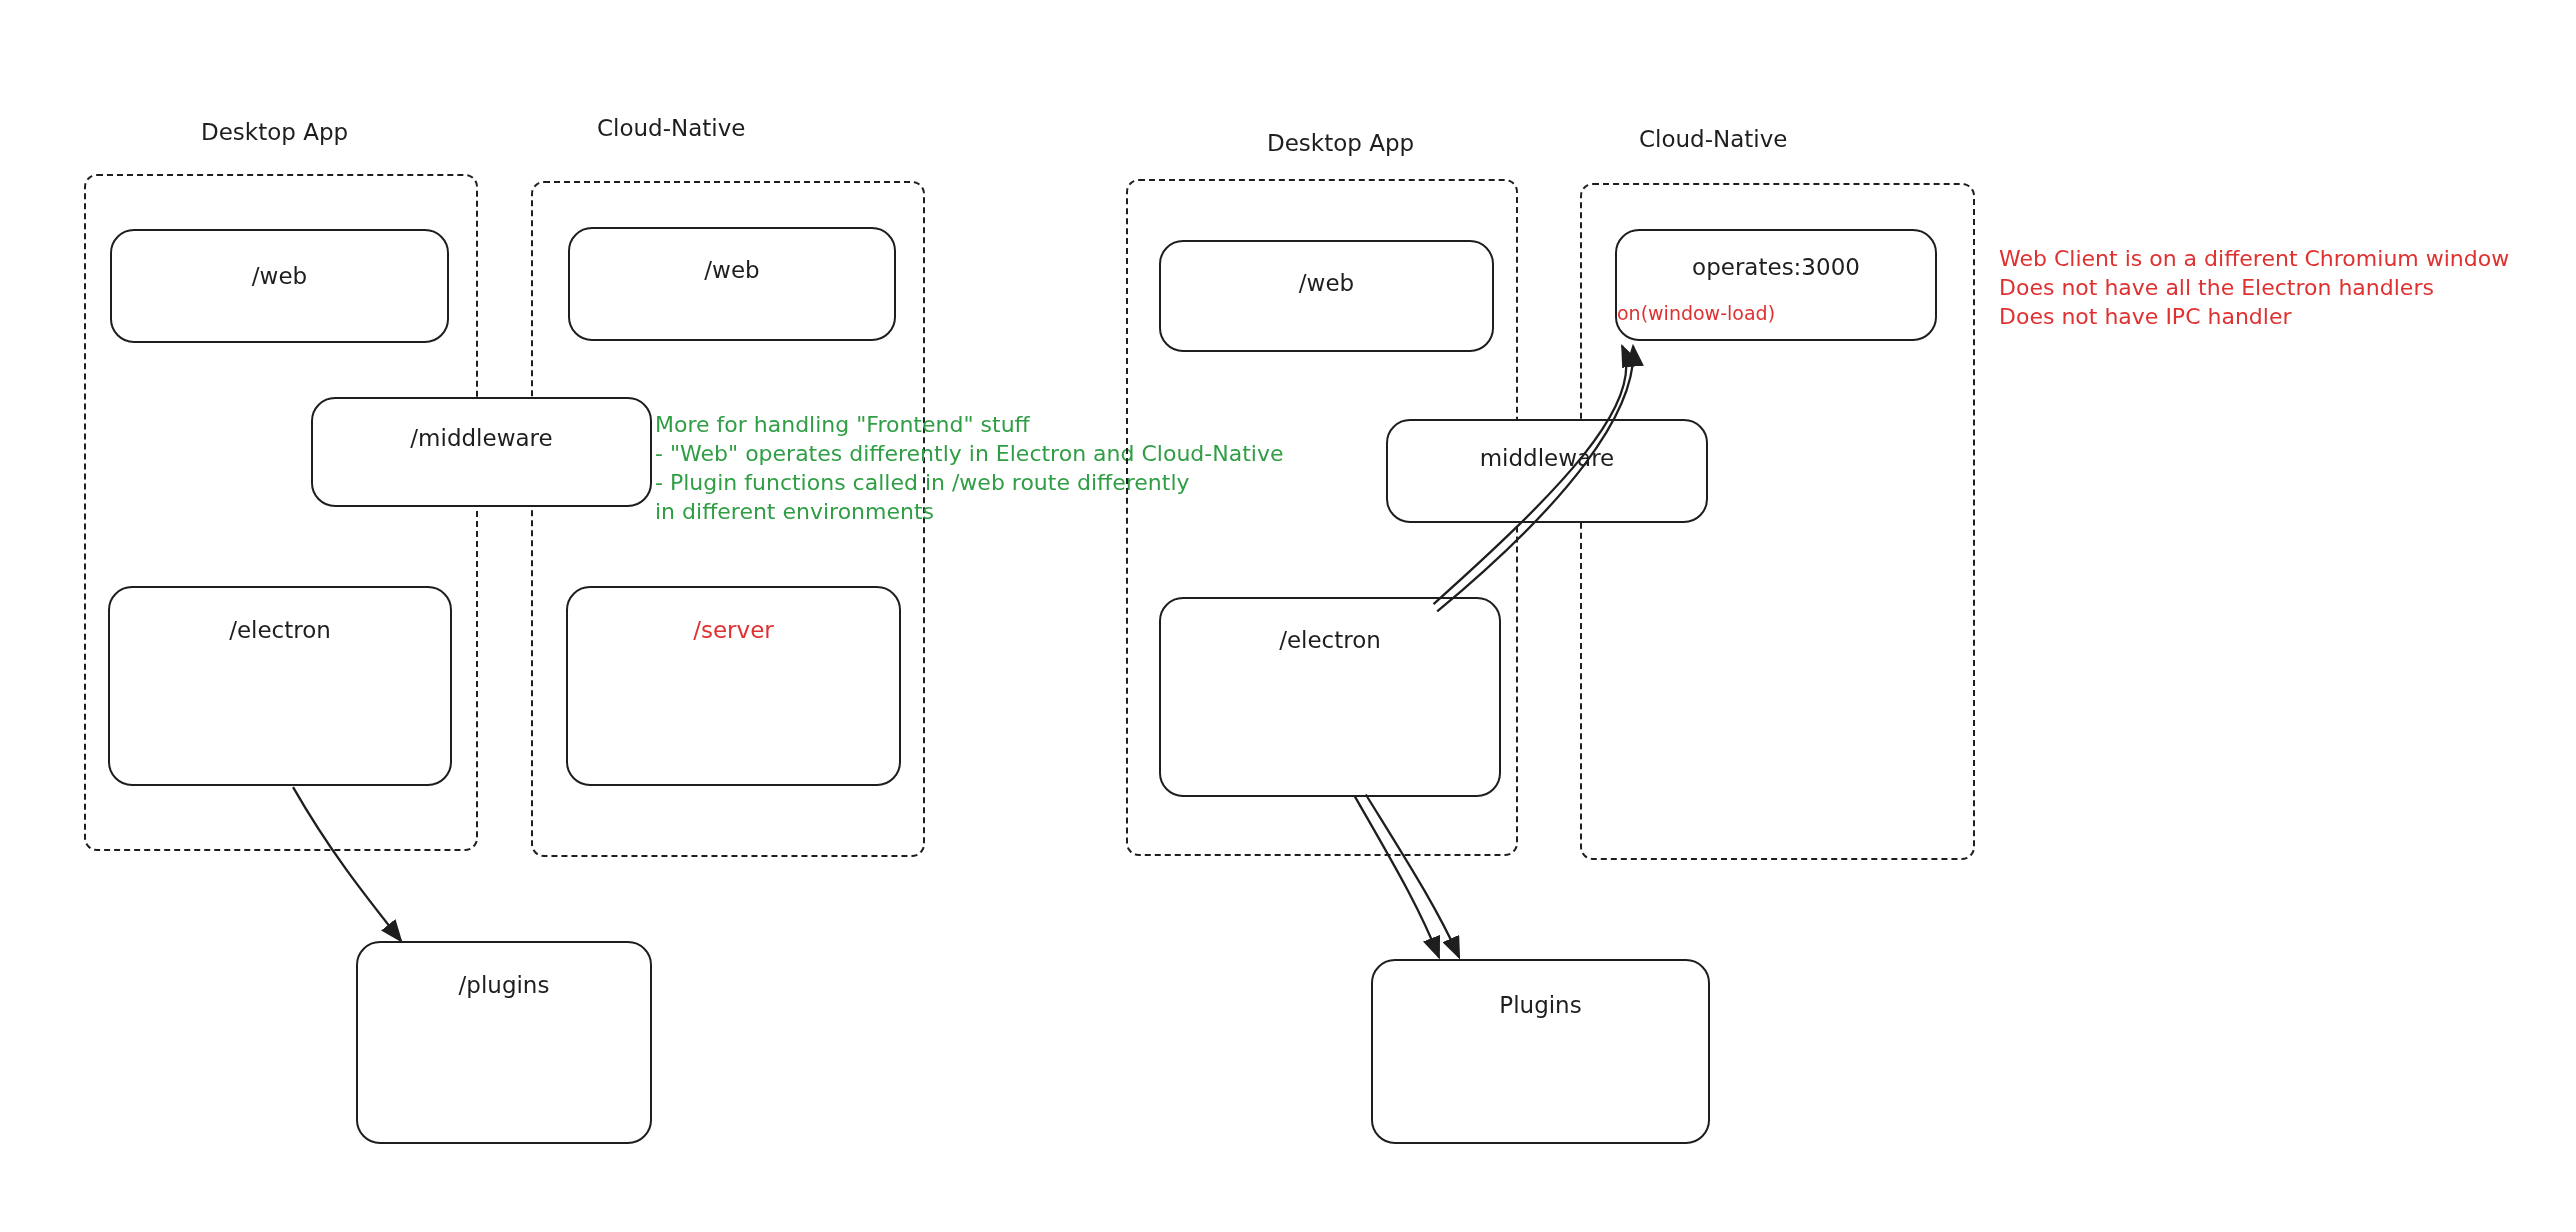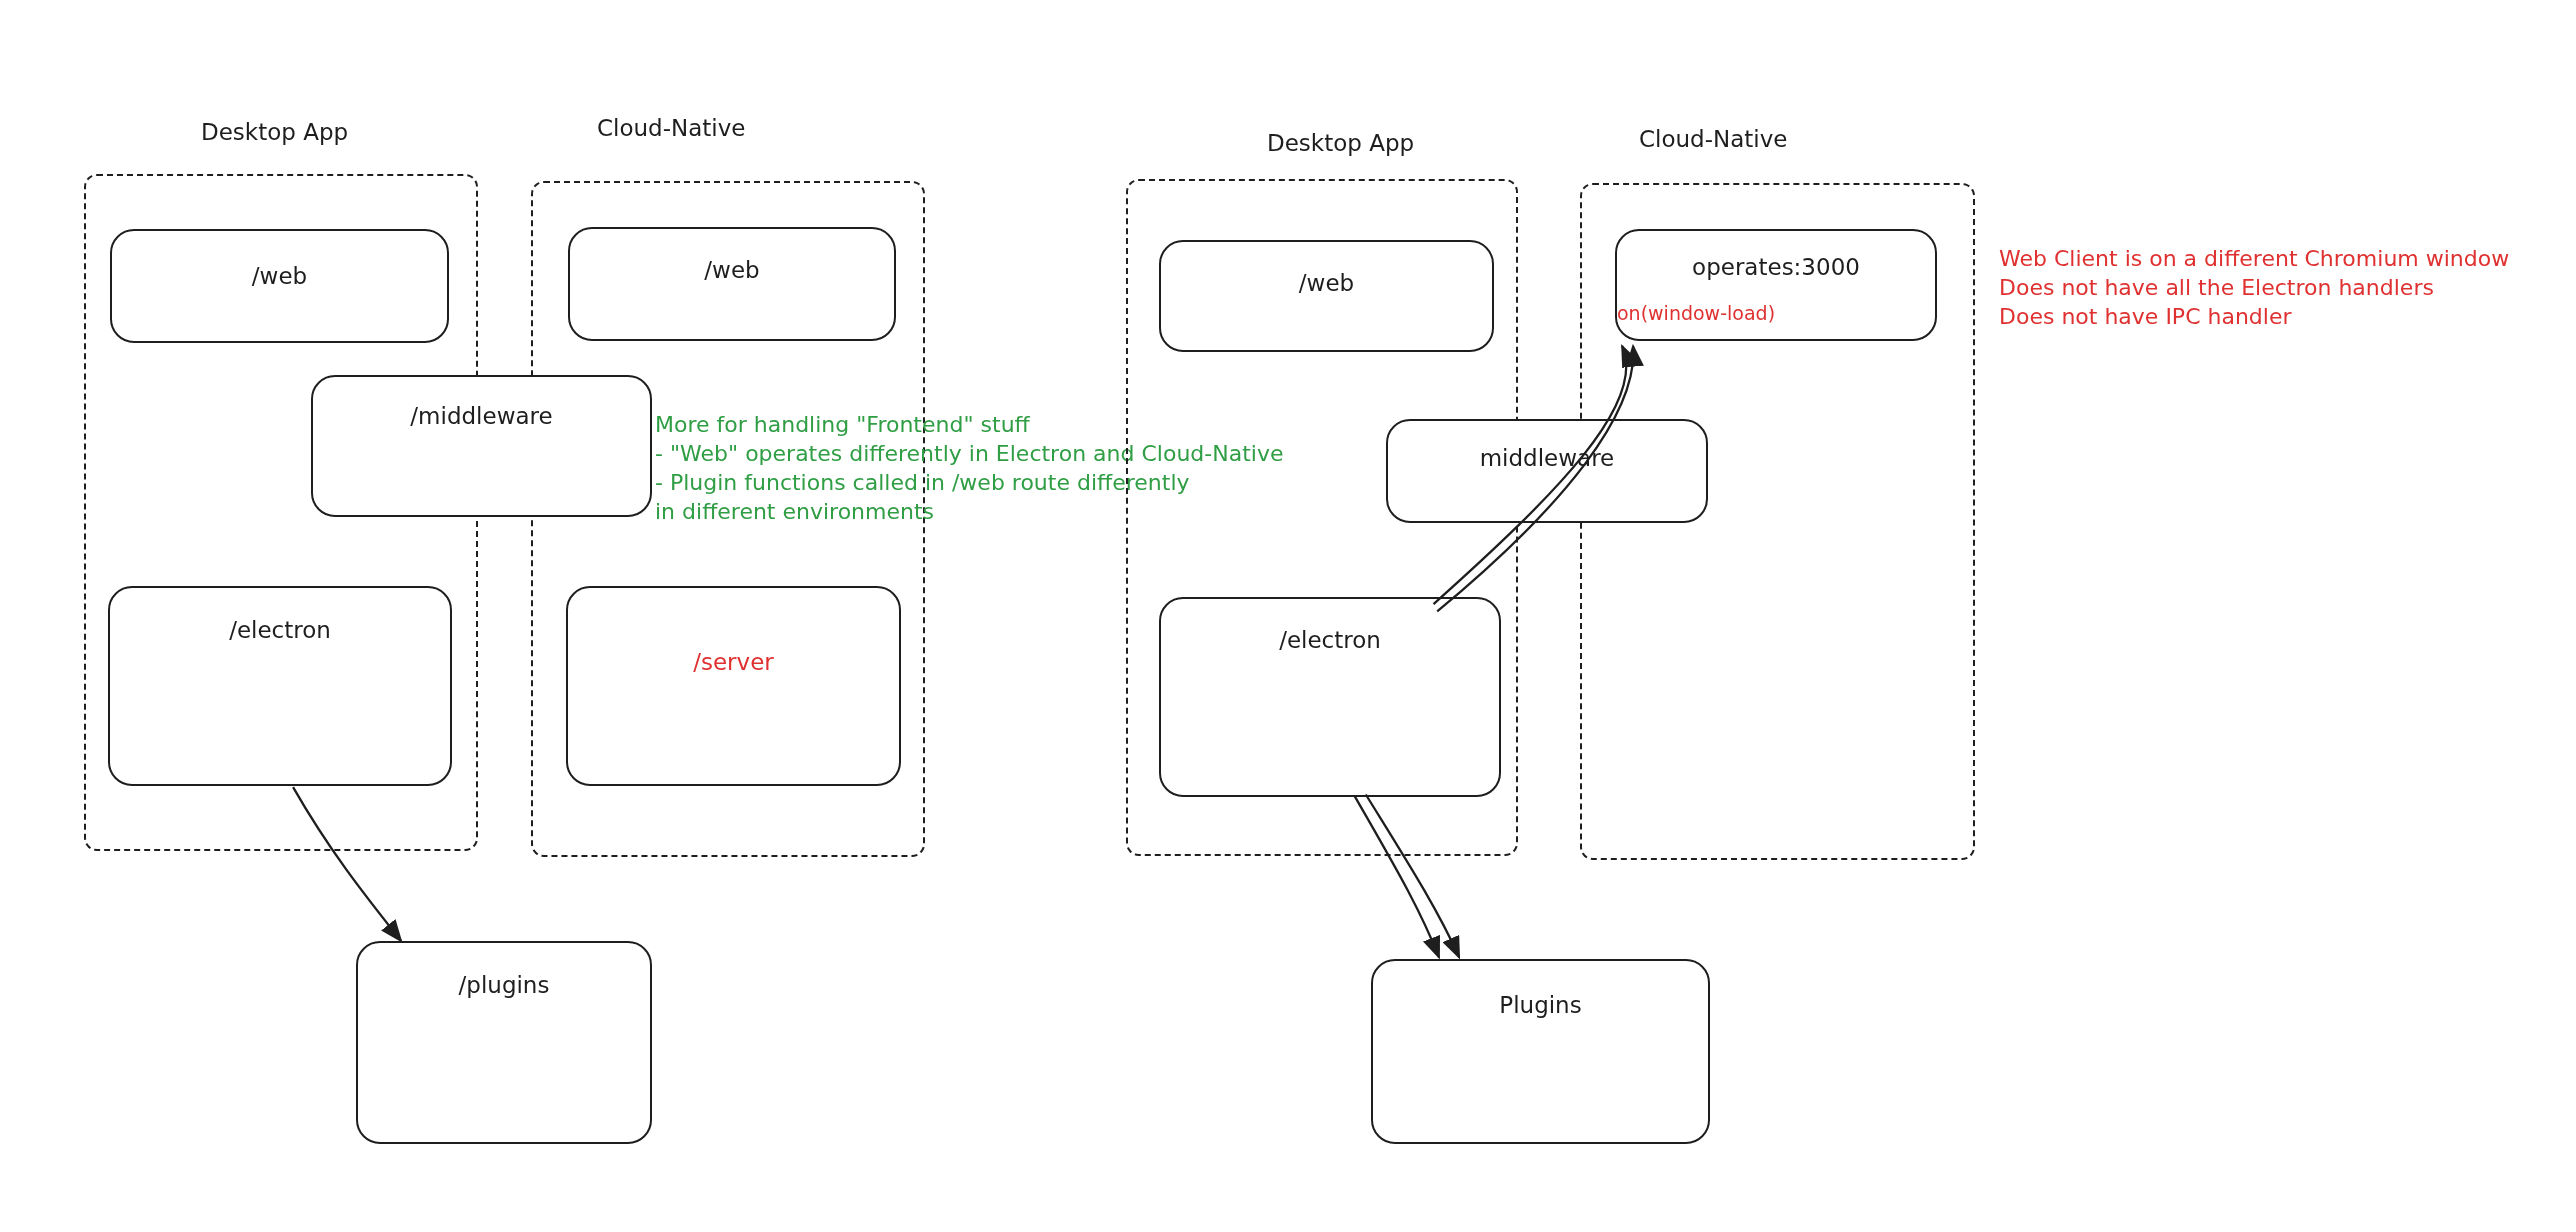--- a/index.html
+++ b/index.html
@@ -55,21 +55,21 @@
     white-space: nowrap;
   }
   .note {
     position: absolute;
     font-size: 22px;
     line-height: 1.32;
     white-space: pre;
   }
   .note-green { color: #2f9e44; }
   .note-red   { color: #e03131; }
-  .red-label  { color: #e03131 !important; margin-top: 32px; }
+  .red-label  { color: #e03131 !important; }
   svg.edges {
     position: absolute;
     left: 0; top: 0;
     width: 2576px;
     height: 1232px;
     pointer-events: none;
   }
 </style>
 </head>
 <body>
@@ -85,21 +85,21 @@
   <div class="dashed-group" style="left:531px; top:181px; width:394px; height:676px;"></div>
 
   <div class="node" style="left:110px; top:229px; width:339px; height:114px;">
     <div class="node-label" style="top:32px;">/web</div>
   </div>
 
   <div class="node" style="left:568px; top:227px; width:328px; height:114px;">
     <div class="node-label" style="top:27.5px;">/web</div>
   </div>
 
-  <div class="node" style="left:311px; top:375px; width:341px; height:142px;padding-left:18px;">
+  <div class="node" style="left:311px; top:397px; width:341px; height:110px;padding-left:18px;">
     <div class="node-label" style="top:26px;">/middleware</div>
   </div>
 
   <div class="node" style="left:108px; top:586px; width:344px; height:200px;">
     <div class="node-label" style="top:29px;">/electron</div>
   </div>
 
   <div class="node" style="left:566px; top:586px; width:335px; height:200px;">
     <div class="node-label red-label" style="top:29px;">/server</div>
   </div>

